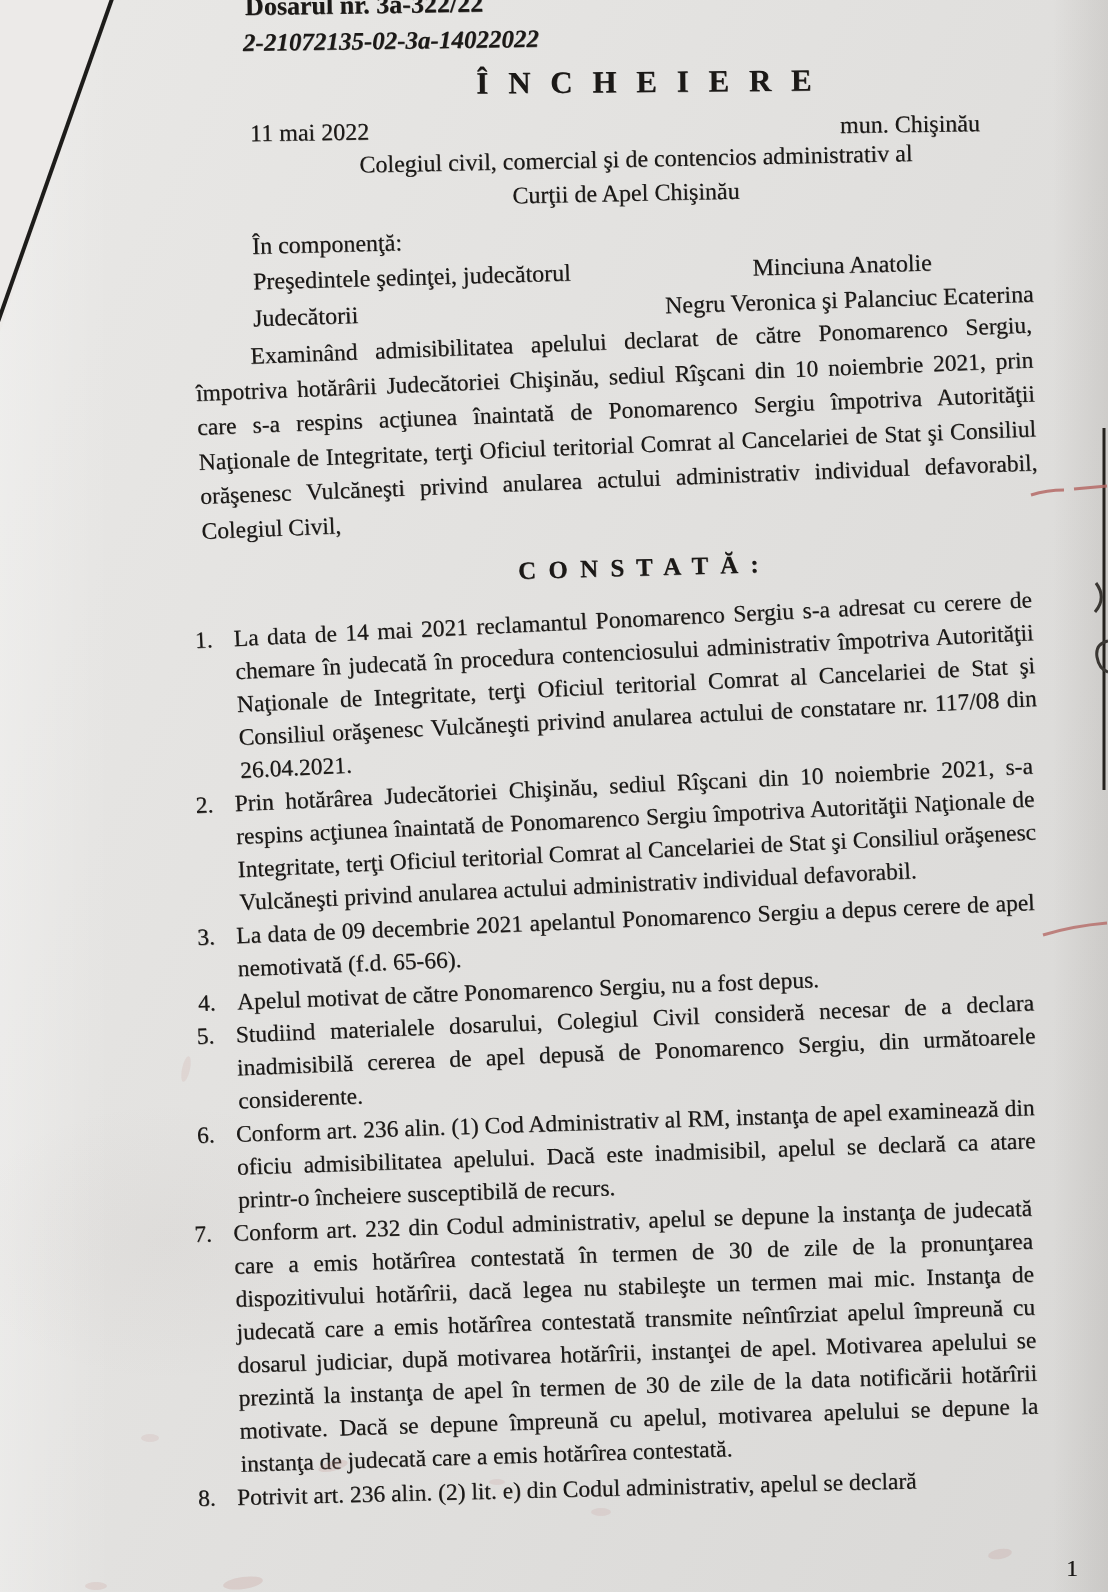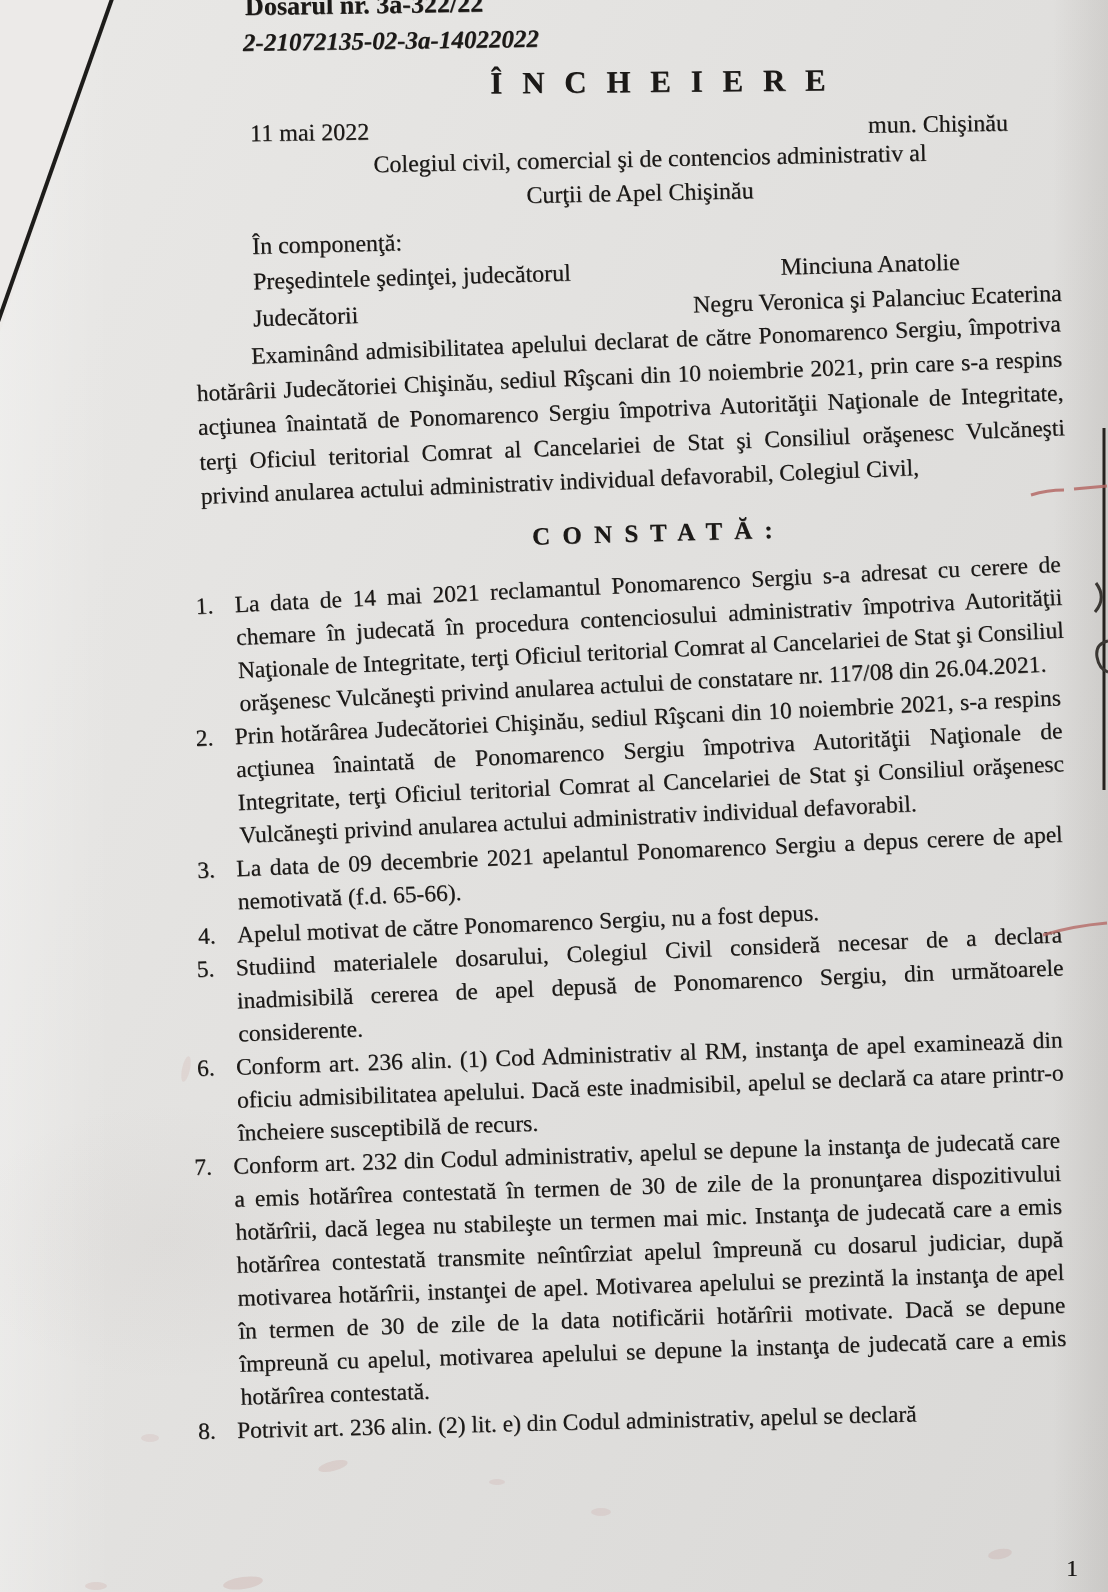--- a/index.html
+++ b/index.html
@@ -8,21 +8,21 @@
     position:relative;width:1108px;height:1592px;overflow:hidden;
     font-family:"Liberation Serif","DejaVu Serif",serif;
     color:#1b1917;
     background-image:
       radial-gradient(ellipse 300px 200px at 15% 78%, rgba(130,115,110,0.05), transparent 70%),
       linear-gradient(to right, rgba(255,255,255,0.28), transparent 10%),
       linear-gradient(to left, rgba(70,62,55,0.10), transparent 5%),
       linear-gradient(115deg,#e9e8e6 0%,#e2e1df 45%,#d9d8d6 100%);
     text-shadow:0.5px 0.4px 0.3px rgba(30,26,22,0.55);
   }
-  .content{position:absolute;inset:0;padding:0 44px 0 198px;}
+  .content{position:absolute;inset:0;padding:0 72px 0 198px;}
   .rot{transform-origin:0 50%;}
   .r05{transform:rotate(-0.5deg);} .r08{transform:rotate(-0.8deg);}
   .r12{transform:rotate(-1.2deg);} .r14{transform:rotate(-1.4deg);}
   .r16{transform:rotate(-1.6deg);} .r18{transform:rotate(-1.8deg);}
   .r19{transform:rotate(-1.9deg);} .r22{transform:rotate(-2.2deg);}
   .r23{transform:rotate(-2.3deg);} .r24{transform:rotate(-2.4deg);}
   .r27{transform:rotate(-2.7deg);} .r28{transform:rotate(-2.8deg);}
 
   .case1{margin:-9px 0 0 47px;font-size:26px;line-height:32px;font-weight:bold;}
   .case2{margin:3px 0 0 45px;font-size:25px;line-height:34px;font-style:italic;font-weight:bold;}

